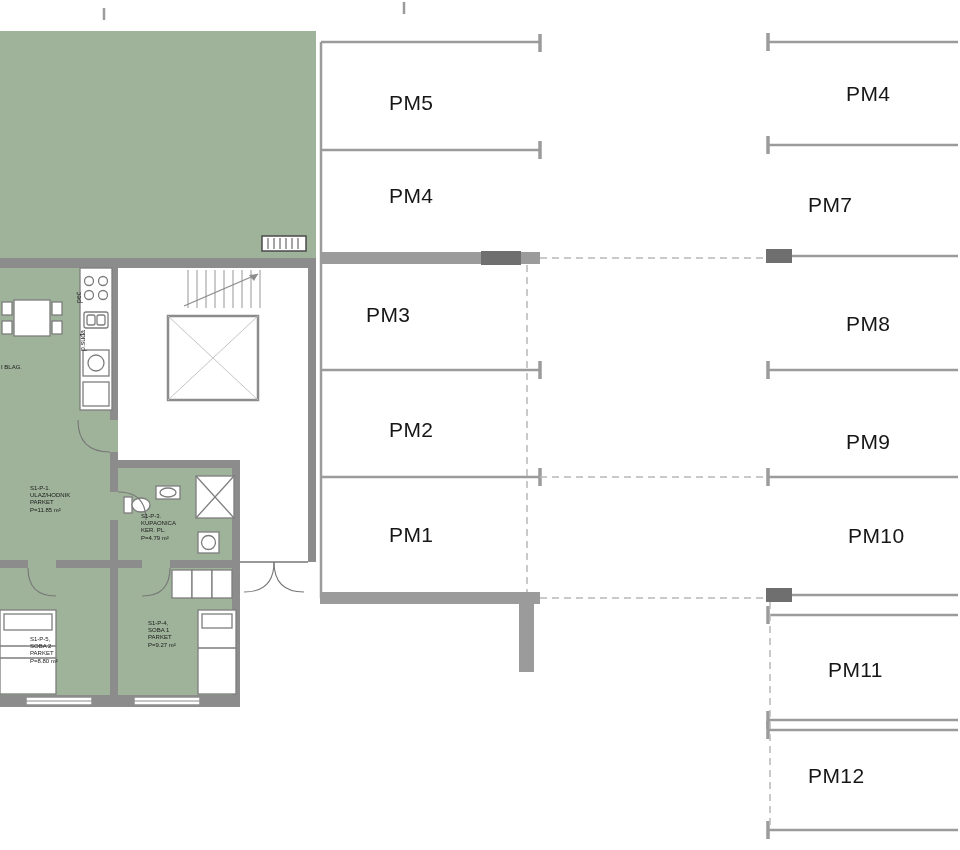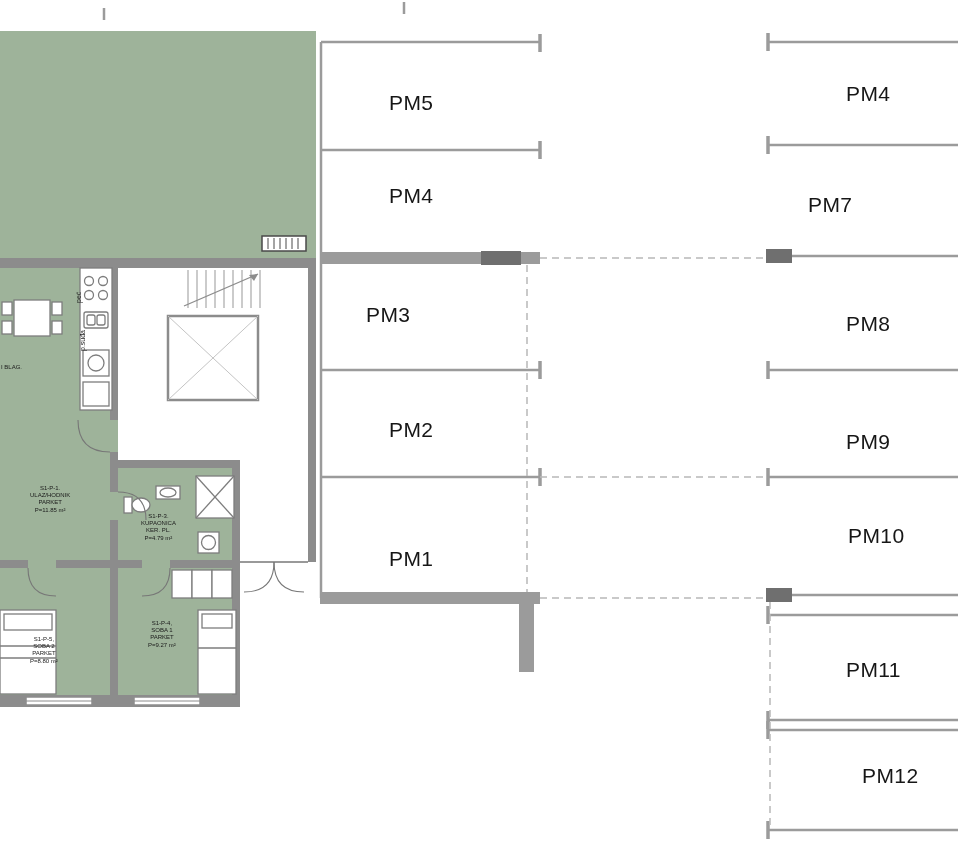--- a/index.html
+++ b/index.html
@@ -1,18 +1,18 @@
 <!DOCTYPE html>
 <html><head>
 <meta charset="utf-8">
 <style>
   * { margin:0; padding:0; box-sizing:border-box; }
   html,body { background:#ffffff; }
   body { font-family:"Liberation Sans", sans-serif; }
-  .canvas { position:relative; width:960px; height:850px; background:#fff; overflow:hidden;text-align:center; }
+  .canvas { position:relative; width:960px; height:850px; background:#fff; overflow:hidden; }
   .canvas > svg { position:absolute; left:0; top:0; }
   .pm {
     position:absolute;
     font-family:"Liberation Sans", sans-serif;
     font-size:21px;
     font-weight:400;
     color:#161616;
     letter-spacing:0.4px;
     white-space:nowrap;
   }
@@ -225,29 +225,29 @@
       <line x1="540" y1="477" x2="766" y2="477"></line>
       <line x1="540" y1="598" x2="766" y2="598"></line>
       <line x1="770" y1="602" x2="770" y2="828"></line>
     </g>
   </svg>
 
   <div class="pm" style="left:389px;top:91px">PM5</div>
   <div class="pm" style="left:389px;top:184px">PM4</div>
   <div class="pm" style="left:366px;top:303px">PM3</div>
   <div class="pm" style="left:389px;top:418px">PM2</div>
-  <div class="pm" style="left:389px;top:547px">PM1</div>
+  <div class="pm" style="left:389px;top:523px">PM1</div>
 
   <div class="pm" style="left:846px;top:82px">PM4</div>
   <div class="pm" style="left:808px;top:193px">PM7</div>
   <div class="pm" style="left:846px;top:312px">PM8</div>
   <div class="pm" style="left:846px;top:430px">PM9</div>
   <div class="pm" style="left:848px;top:524px">PM10</div>
-  <div class="pm" style="left:846px;top:658px">PM11</div>
-  <div class="pm" style="left:862px;top:764px">PM12</div>
+  <div class="pm" style="left:828px;top:658px">PM11</div>
+  <div class="pm" style="left:808px;top:764px">PM12</div>
 
   <div class="rl" style="left:30px;top:485px">
     <div>S1-P-1.</div>
     <div>ULAZ/HODNIK</div>
     <div>PARKET</div>
     <div>P=11.85 m²</div>
   </div>
 
   <div class="rl" style="left:141px;top:513px">
     <div>S1-P-3.</div>

